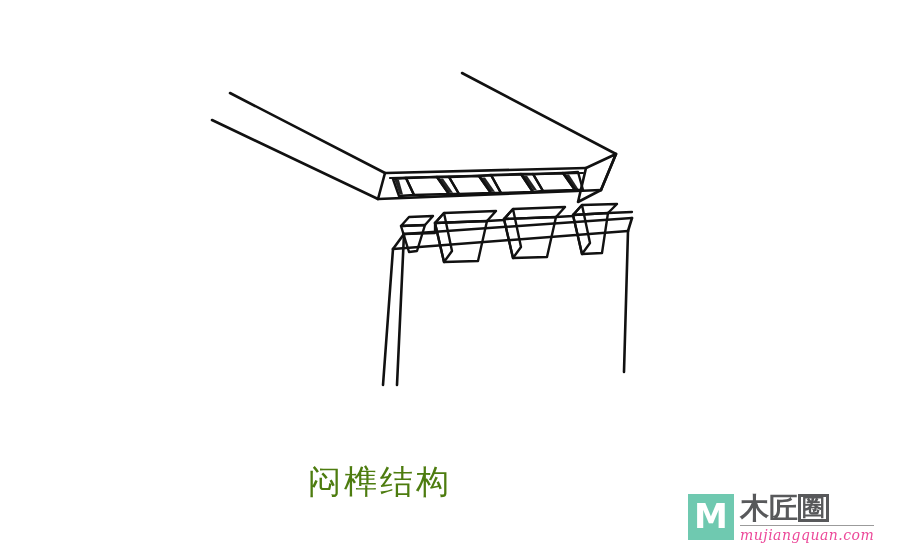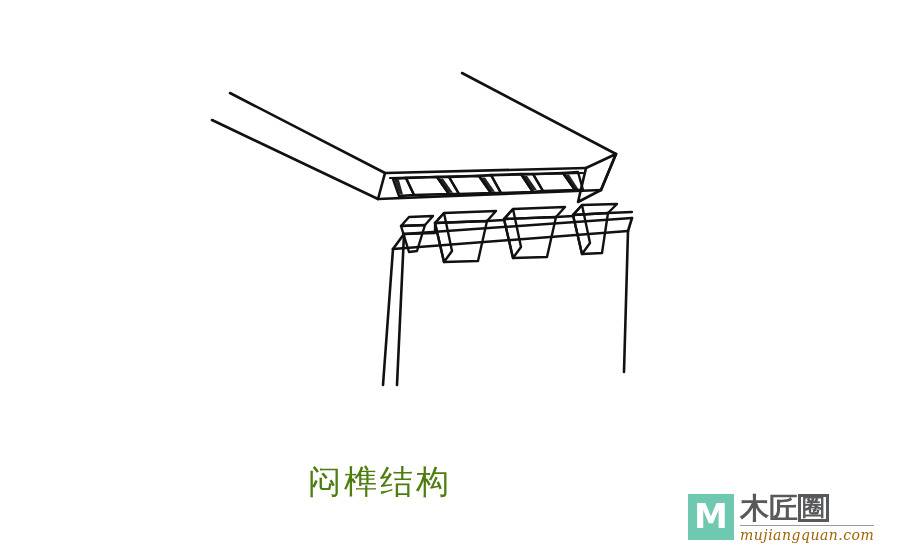--- a/index.html
+++ b/index.html
@@ -91,21 +91,21 @@
     line-height: 0.95;
     font-size: 23px;
     vertical-align: 3px;
   }
   .logo-url {
     margin-top: 1px;
     font-family: "DejaVu Serif", "Liberation Serif", serif;
     font-style: italic;
     font-size: 14px;
     letter-spacing: 0.5px;
-    color: #a16207;
+    color: #ec4899;
     white-space: nowrap;
     border-top: 1px solid #9b9b9b;
     padding-top: 1px;
   }
 </style>
 </head>
 <body>
 
 <div id="page">
 

